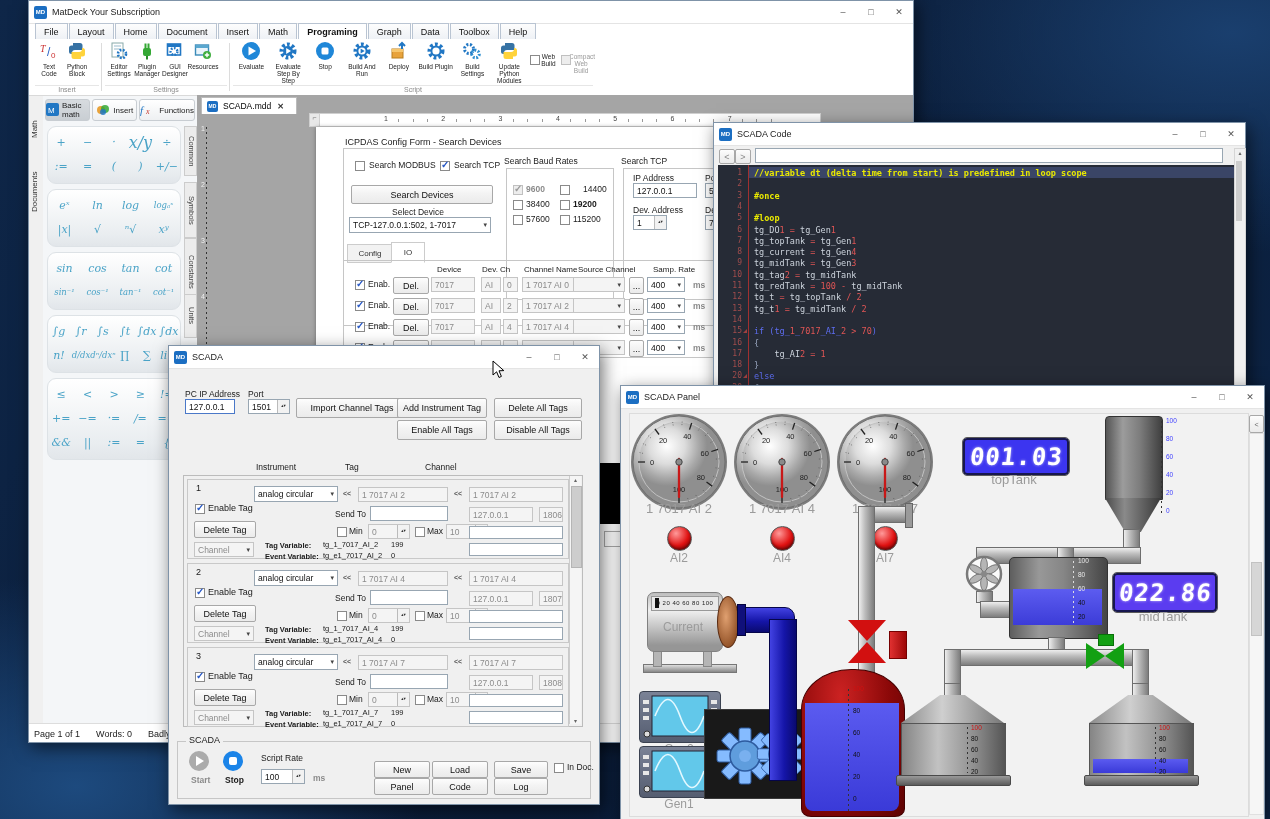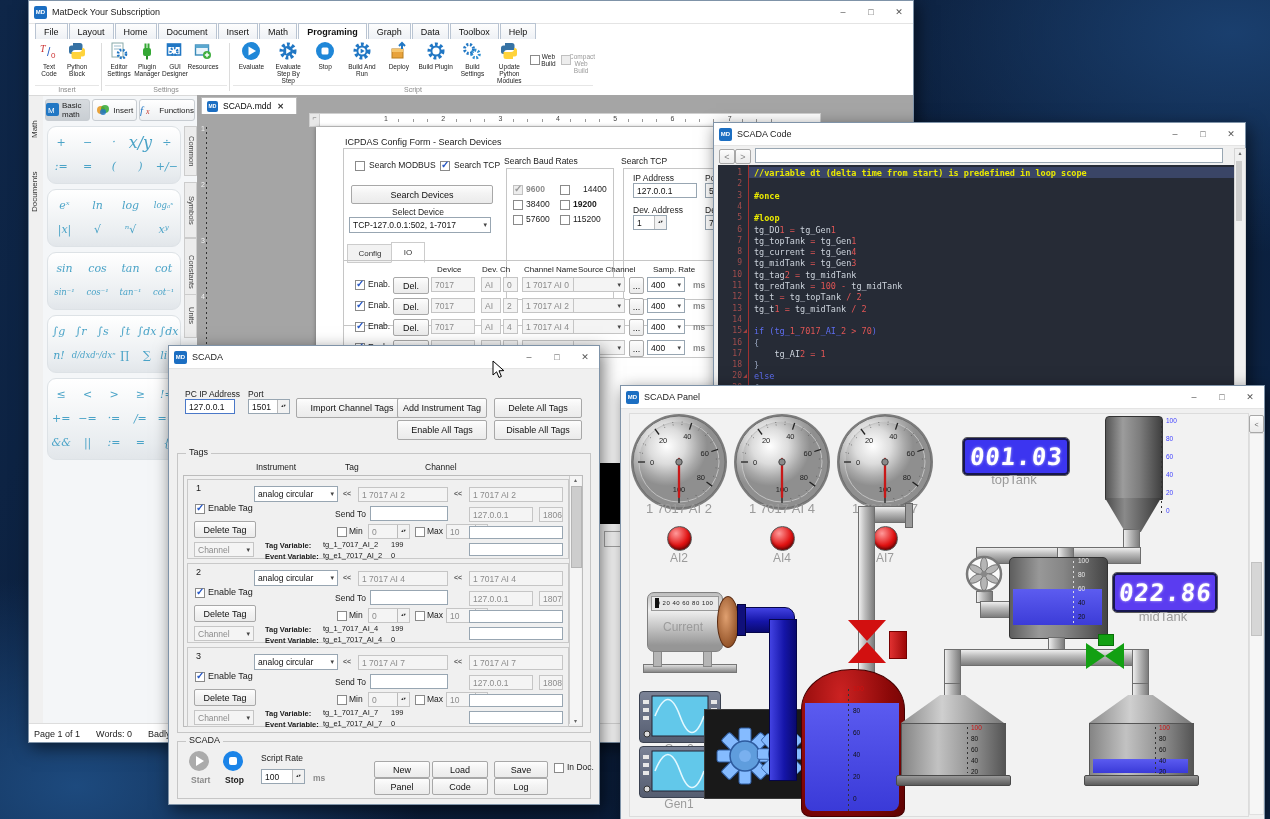--- a/index.html
+++ b/index.html
@@ -504,23 +504,20 @@
     <div class="fld spin" style="left:79px;top:53px;width:42px;height:15px;">
         <span>1501</span>
         <span class="sbx">▴▾</span>
       </div>
     <div class="btn" style="left:127px;top:52px;width:110px;height:18px;">Import Channel Tags</div>
     <div class="btn" style="left:228px;top:52px;width:88px;height:18px;">Add Instrument Tag</div>
     <div class="btn" style="left:325px;top:52px;width:86px;height:18px;">Delete All Tags</div>
     <div class="btn" style="left:228px;top:74px;width:88px;height:18px;">Enable All Tags</div>
     <div class="btn" style="left:325px;top:74px;width:86px;height:18px;">Disable All Tags</div>
 
-    <div class="gbox" style="left:8px;top:107px;width:412px;height:278px;">
-        <span class="glab">Tags</span>
-      </div>
     <span class="lbl" style="left:87px;top:116px;">Instrument</span>
     <span class="lbl" style="left:176px;top:116px;">Tag</span>
     <span class="lbl" style="left:256px;top:116px;">Channel</span>
     <div class="gbox" style="left:14px;top:129px;width:398px;height:250px;border-color:#bcbcbc;"></div>
     <div id="tag-entries">
         <div style="position: absolute; left: 18px; top: 133px; width: 380px; height: 78px; border: 1px solid rgb(201, 201, 201);">
           <div class="lbl" style="left: 8px; top: 3px; font-size: 9px;">1</div>
           <div class="cb ck" style="left: 7px; top: 24px;"></div>
           <div class="lbl" style="left: 20px; top: 23px; font-size: 9px;">Enable Tag</div>
           <div class="btn" style="left: 6px; top: 41px; width: 60px; height: 15px;">Delete Tag</div>

